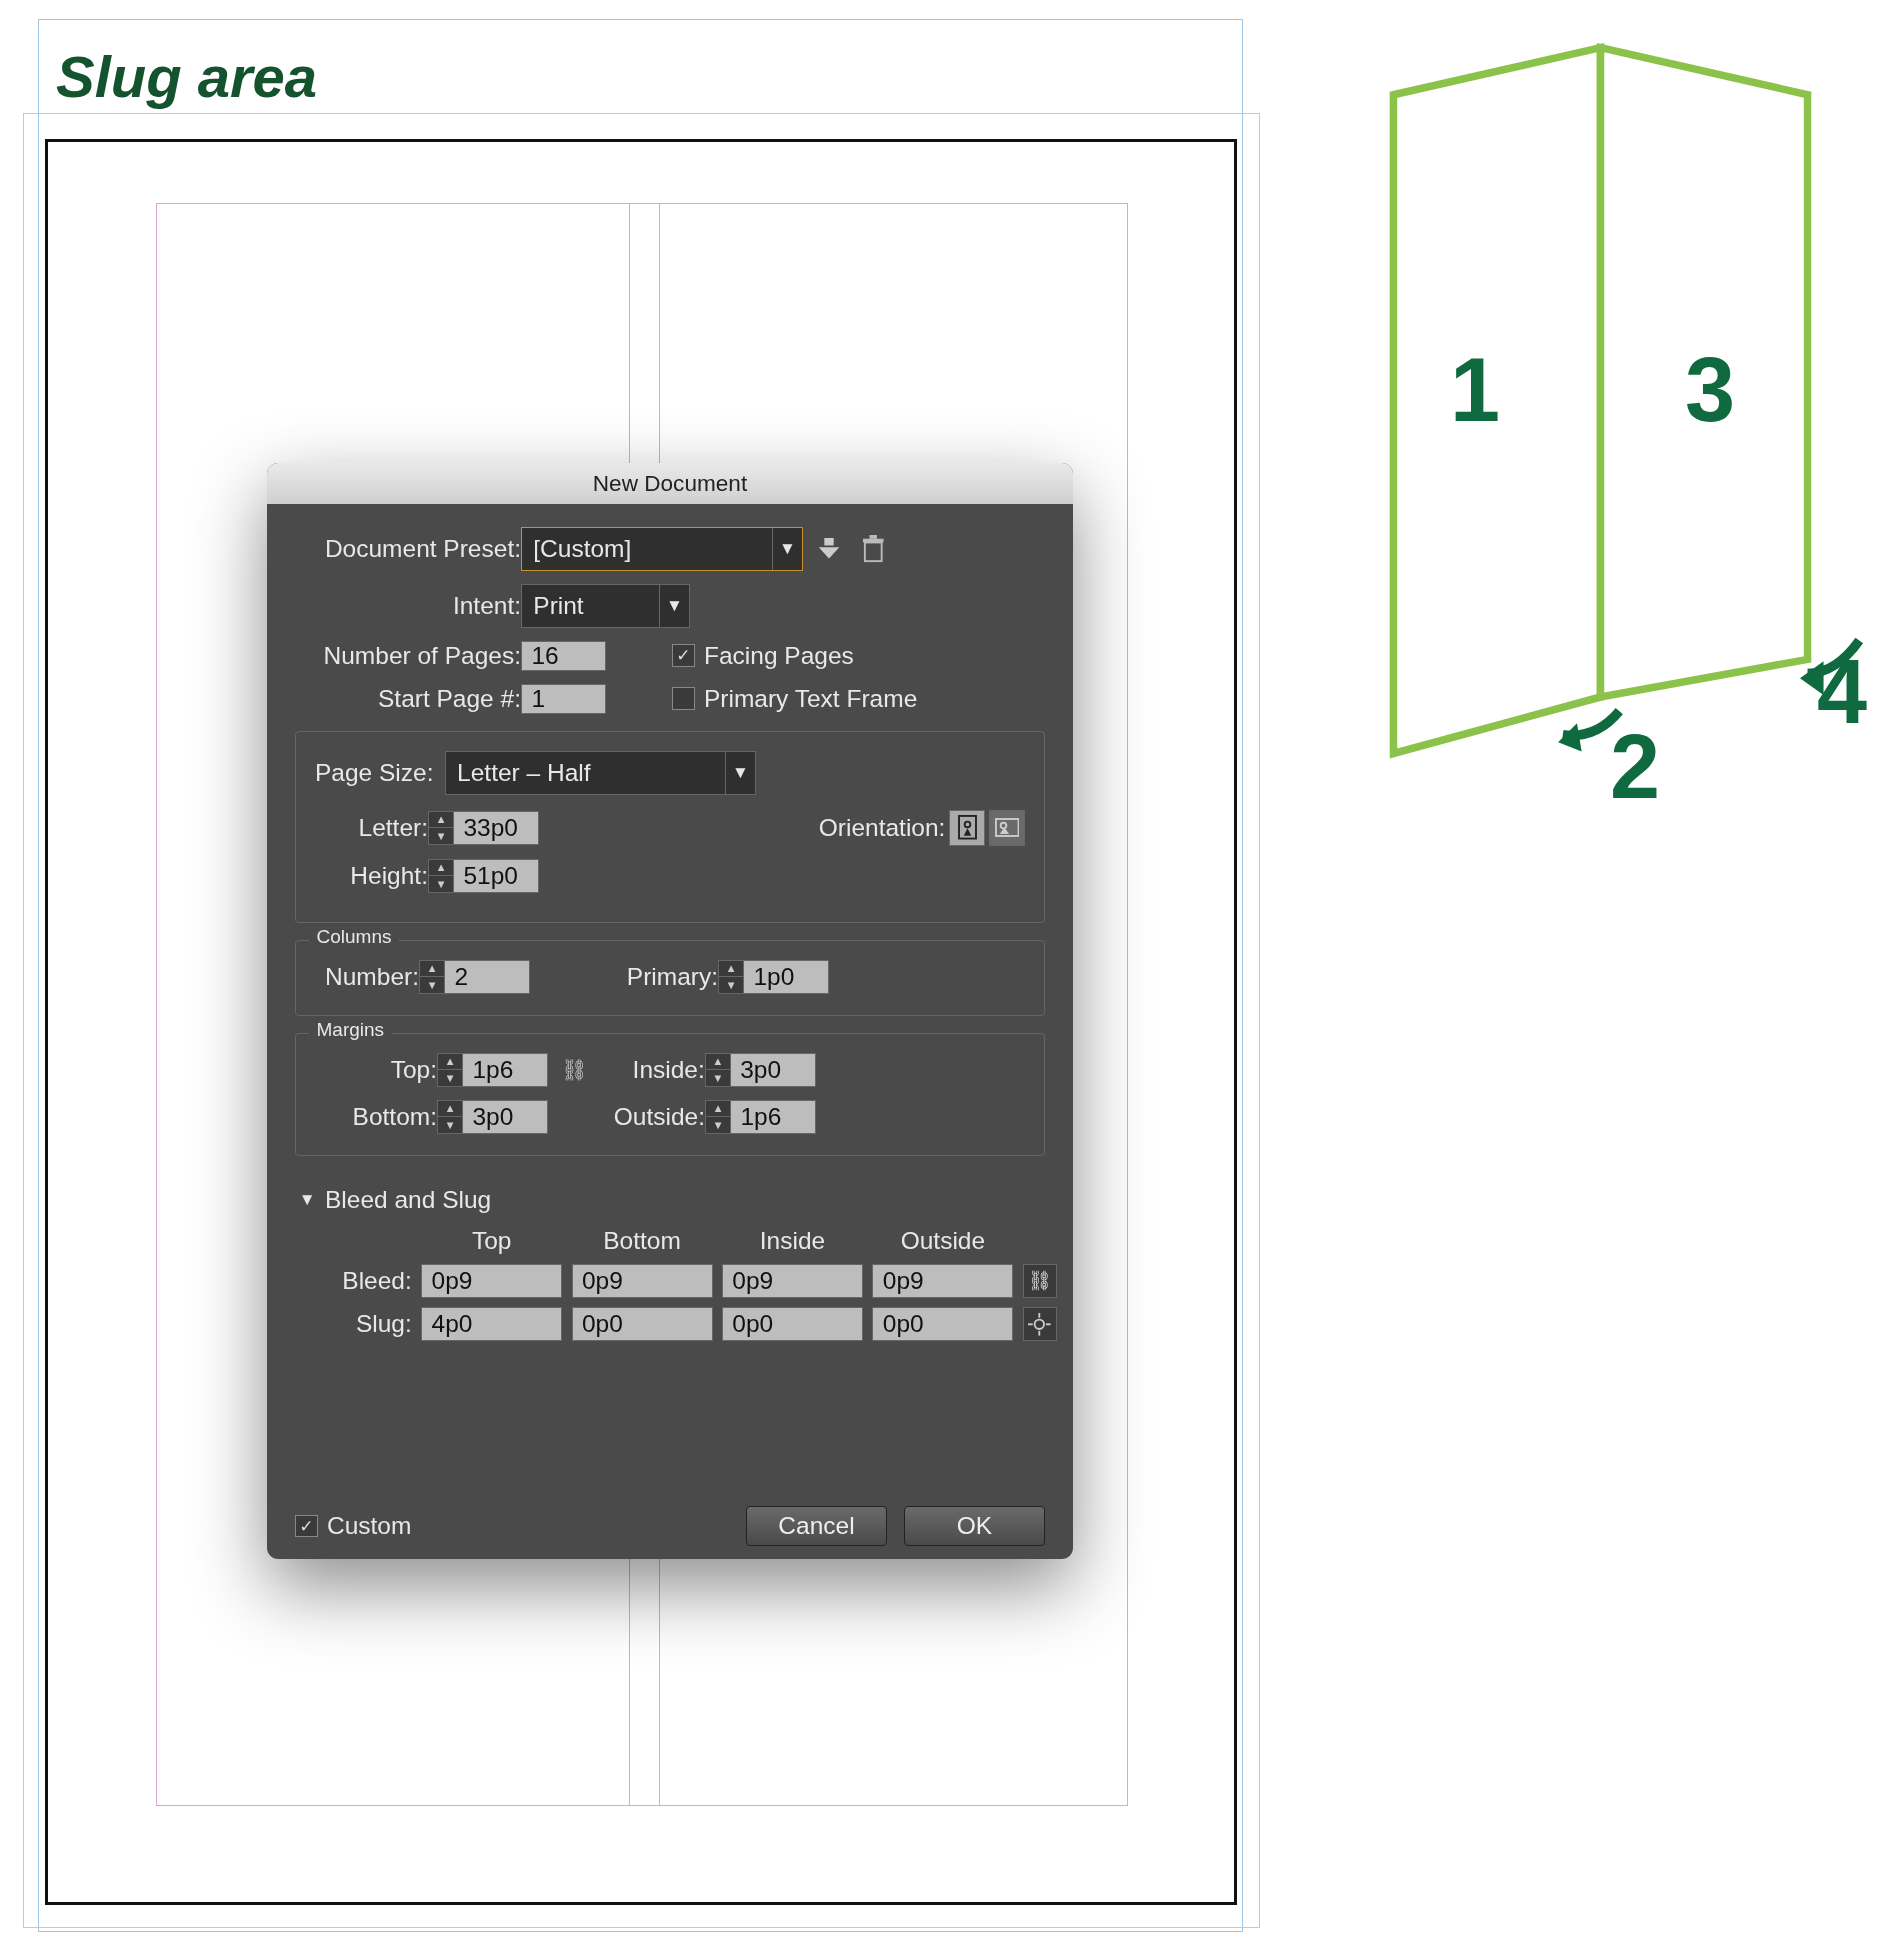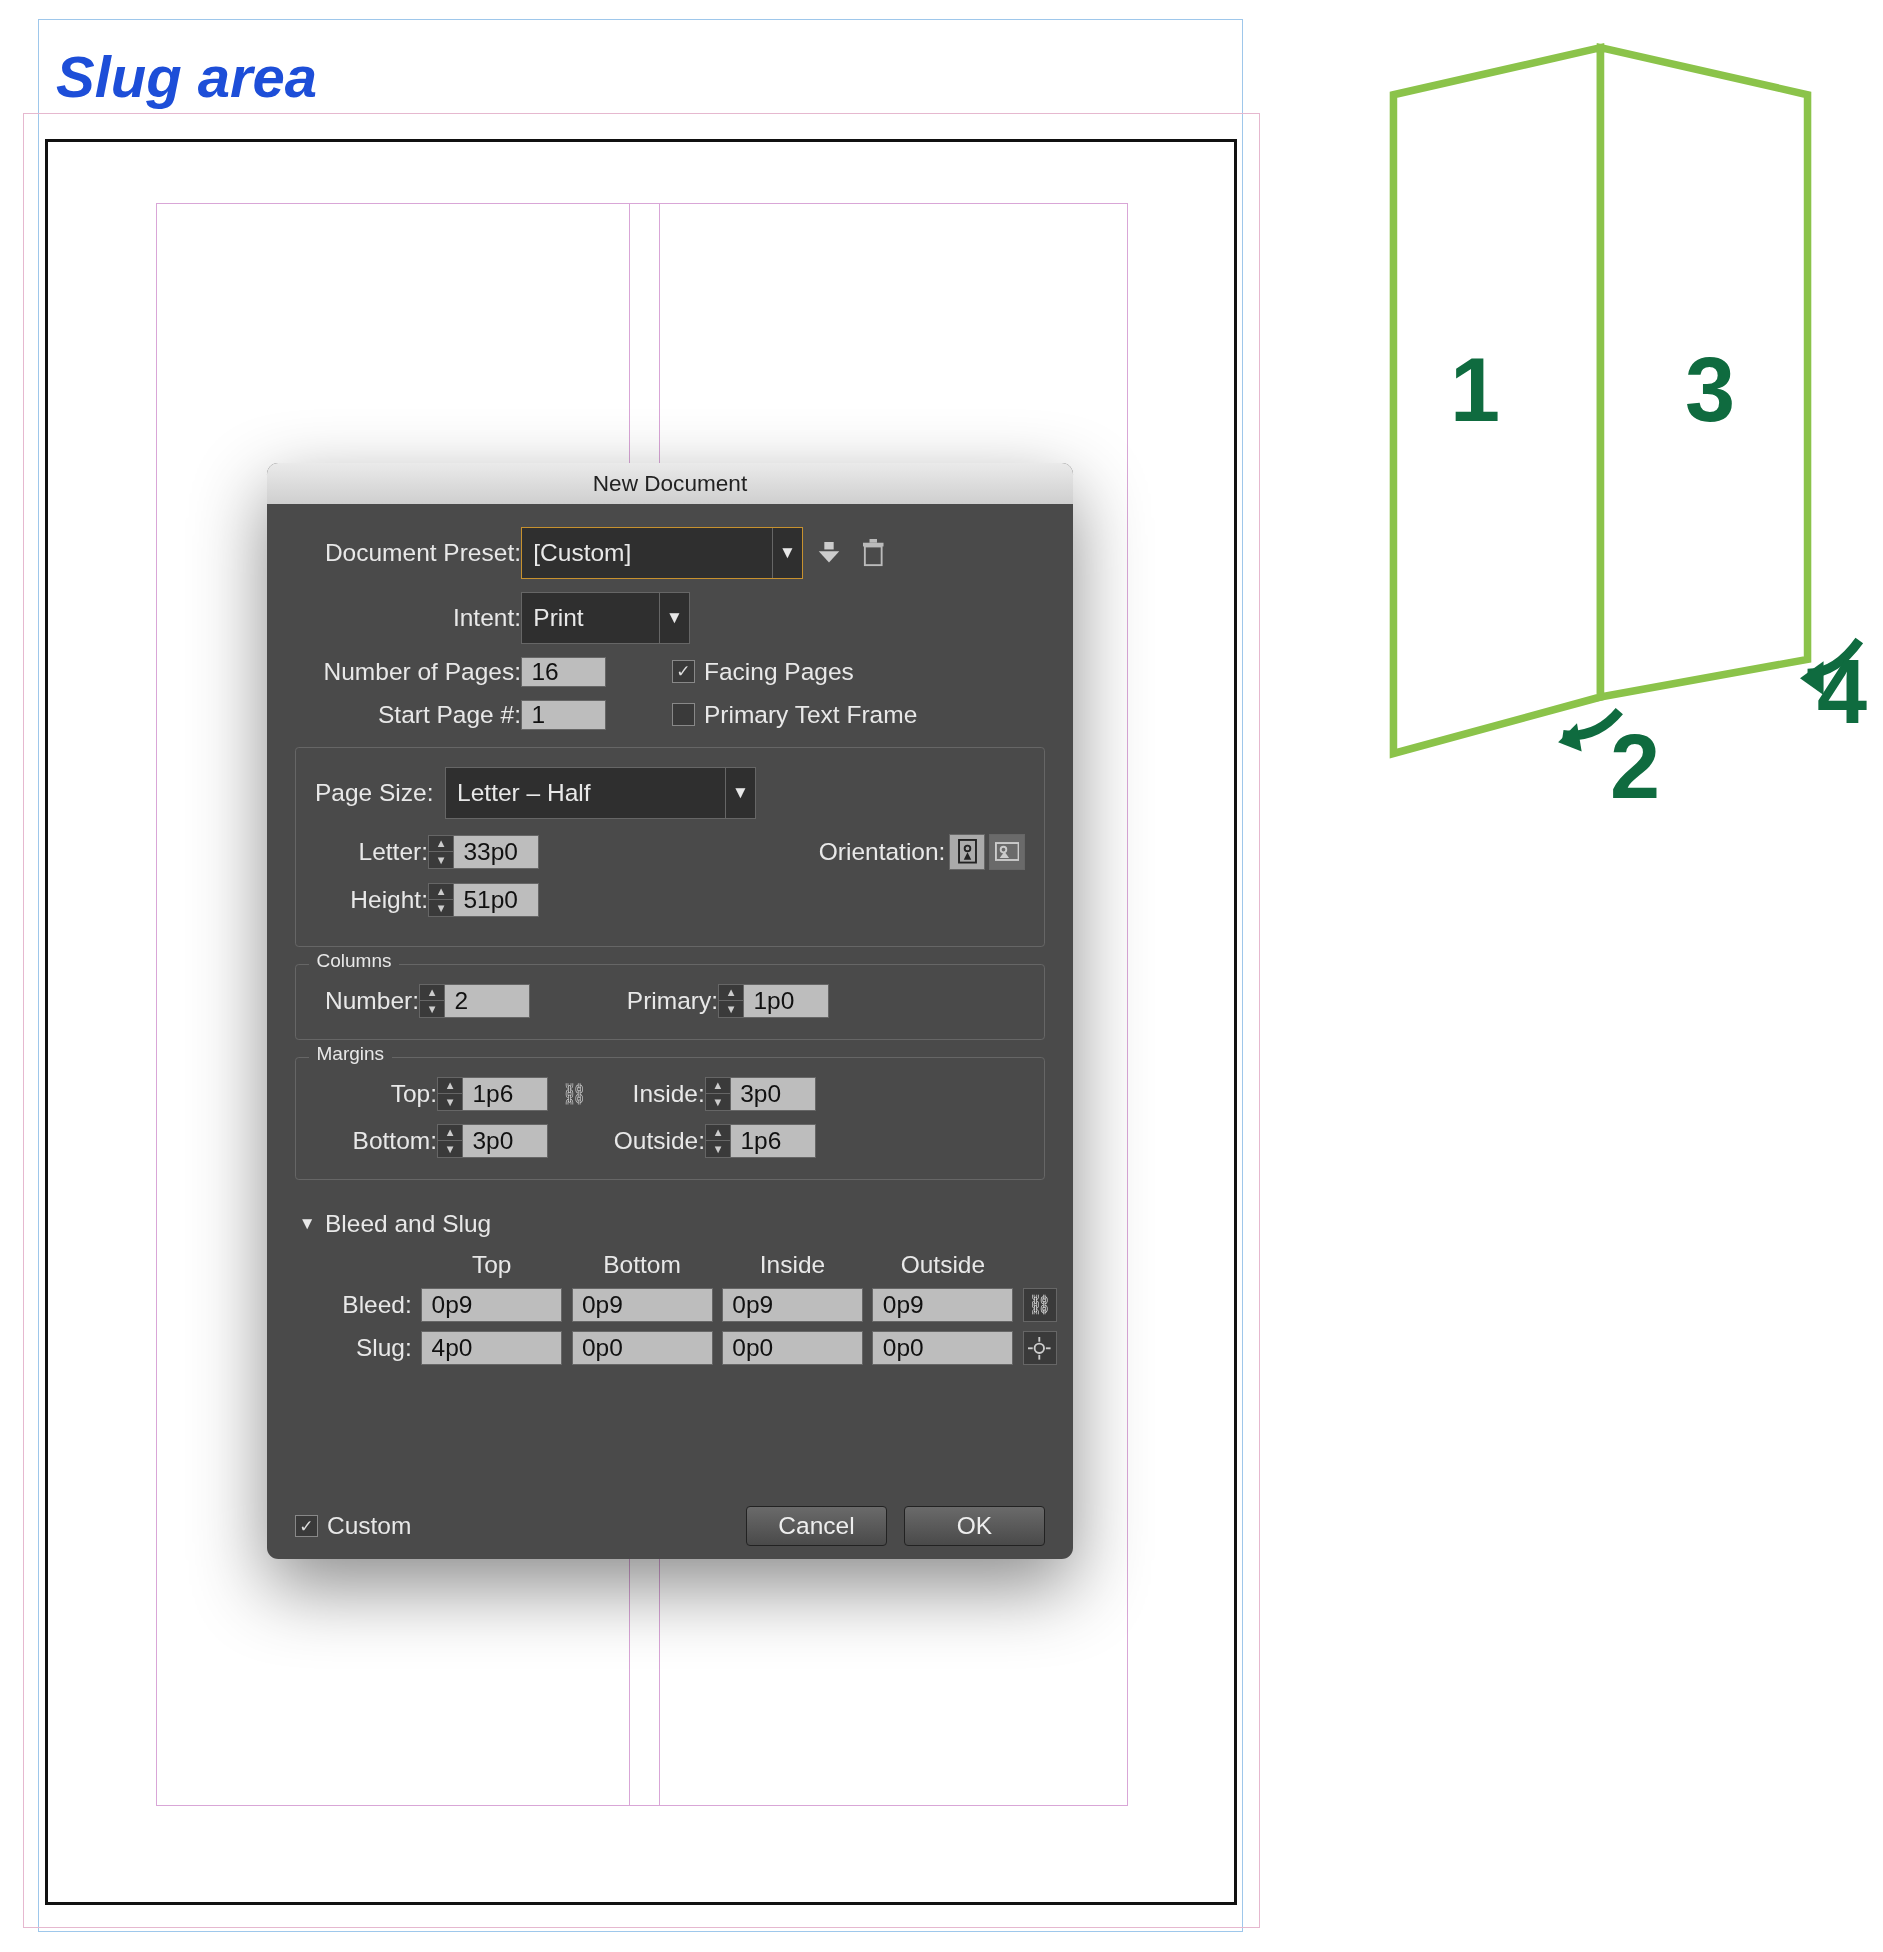--- a/index.html
+++ b/index.html
@@ -8,35 +8,35 @@
 
   
   .slug-box  { position:absolute; left:38px;  top:19px;  width:1205px; height:1913px; border:1.9px solid #9ec7eb; }
   .bleed-box { position:absolute; left:22.6px;  top:113px; width:1237px; height:1815px; border:1.9px solid #e6b8cf; }
   .page-box  { position:absolute; left:45px;  top:139px; width:1192px; height:1766px; border:3.8px solid #111; }
   .margin-box{ position:absolute; left:156px; top:203px; width:972px; height:1603px; border:1.9px solid #d9a6d7; }
   .col-gutter-l, .col-gutter-r { position:absolute; top:203px; height:1603px; border-left:1.9px solid #d9a6d7; }
   .col-gutter-l { left:629px; }
   .col-gutter-r { left:659px; }
 
-  .slug-label { position:absolute; left:56px; top:43px; font-size:58px; font-weight:800; font-style:italic; color:#1d4ed8;
+  .slug-label { position:absolute; left:56px; top:43px; font-size:58px; font-weight:800; font-style:italic; color:#14532d;
                 text-shadow: -2.8px -2.8px 0 #fff, 2.8px -2.8px 0 #fff, -2.8px 2.8px 0 #fff, 2.8px 2.8px 0 #fff,
                              -2.8px 0 0 #fff, 2.8px 0 0 #fff, 0 -2.8px 0 #fff, 0 2.8px 0 #fff; }
 
   
   .dialog { position:absolute; left:267px; top:463px; width:806px; height:1096px;
             background:#4a4a4a; border-radius:11.3px; box-shadow: 0 28px 75px rgba(0,0,0,0.45);
             color:#e8e8e8; font-size:24.5px; }
   .titlebar { height:41px; border-radius:11.3px 11.3px 0 0;
               background: linear-gradient(#eaeaea,#cfcfcf); color:#222;
               display:flex; align-items:center; justify-content:center; font-size:22.6px; }
   .dialog-body { padding:22.6px 28px; }
   .row { display:flex; align-items:center; margin-bottom:13px; }
   .lbl-r { text-align:right; padding-right:0; }
-  .select { display:inline-flex; align-items:center; background:#2f2f2f; border:0.9px solid #666; height:52px; }
+  .select { display:inline-flex; align-items:center; background:#2f2f2f; border:0.9px solid #666; height:44px; }
   .select span { padding:0 11.3px; }
   .select .arrow { width:30px; height:100%; border-left:0.9px solid #666; display:flex; align-items:center; justify-content:center; font-size:17px; }
   .preset-sel { border:1.9px solid #c7912e; }
   .icon-btn { width:34px; height:34px; display:inline-flex; align-items:center; justify-content:center;
               margin-left:9.4px; color:#ccc; font-size:26px; }
   .num-input { display:inline-flex; align-items:stretch; height:34px; }
   .spin { width:26px; background:#3a3a3a; border:0.9px solid #666; display:flex; flex-direction:column; }
   .spin div { flex:1; display:flex; align-items:center; justify-content:center; font-size:11.3px; color:#ccc; border-bottom:0.9px solid #666; }
   .spin div:last-child { border-bottom:none; }
   .txt { background:#bdbdbd; color:#111; border:0.9px solid #666; border-left:none; padding:0 9.4px; min-width:85px; display:flex; align-items:center; }

